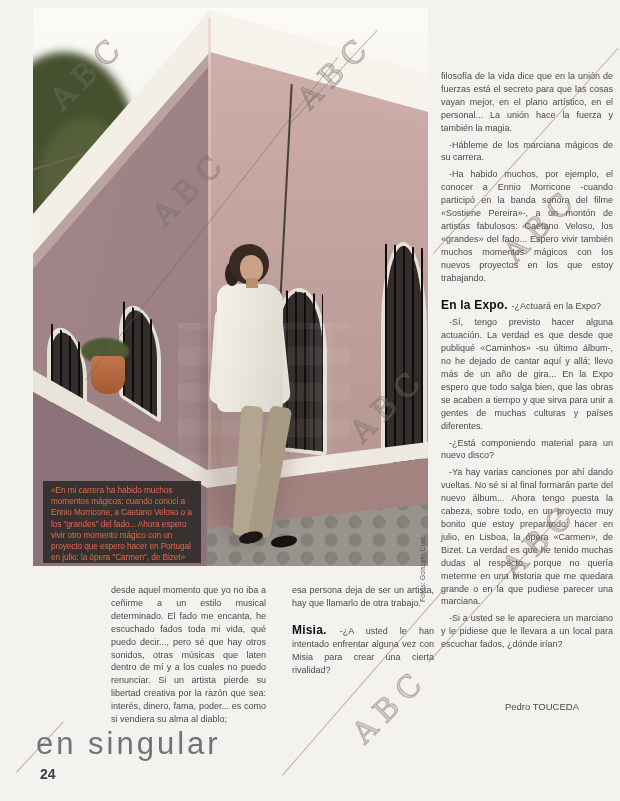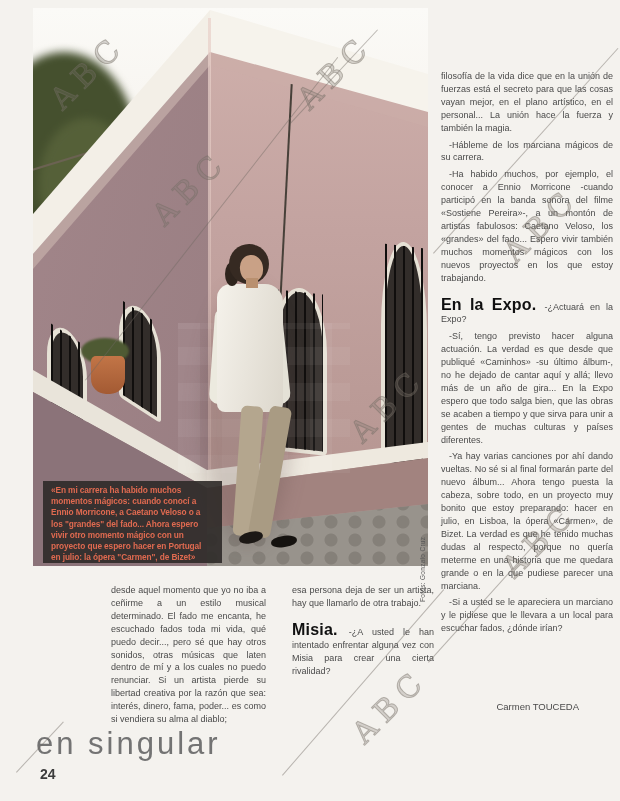--- a/index.html
+++ b/index.html
@@ -56,36 +56,36 @@
   .legR{left:226px;top:398px;width:22px;height:132px;background:#a99b83;border-radius:6px;transform:rotate(10deg);}
   .shoeL{left:206px;top:524px;width:24px;height:11px;background:#1c1815;border-radius:45%;transform:rotate(-12deg);}
   .shoeR{left:238px;top:528px;width:26px;height:11px;background:#15120f;border-radius:45%;transform:rotate(-8deg);}
   .plant{left:48px;top:330px;width:48px;height:26px;background:#4e5a33;border-radius:50%;filter:blur(1px);}
   .pot{left:58px;top:348px;width:34px;height:38px;background:linear-gradient(#c27547,#a35a33);border-radius:5px 5px 15px 15px;}
   .ghost{left:145px;top:315px;width:172px;height:150px;opacity:.5;
      background:repeating-linear-gradient(0deg,rgba(255,255,255,.10) 0 18px,transparent 18px 36px),
                 repeating-linear-gradient(90deg,rgba(255,255,255,.10) 0 22px,transparent 22px 44px);}
 
   
-  .caption{position:absolute;left:43px;top:481px;width:179px;height:82px;
+  .caption{position:absolute;left:43px;top:481px;width:158px;height:82px;
      background:rgba(45,42,40,.9);box-sizing:border-box;padding:4px 0 0 8px;
-     font-weight:bold;font-size:8.3px;line-height:11.2px;letter-spacing:-0.1px;
+     font-weight:normal;font-size:8.3px;line-height:11.2px;letter-spacing:-0.1px;
      white-space:pre-line;}
 
   
   .credit{position:absolute;left:419px;top:492px;height:110px;width:11px;
      font-size:6.5px;color:#5a5a5a;writing-mode:vertical-rl;transform:rotate(180deg);
      text-align:left;letter-spacing:.3px;}
 
   
   .col{position:absolute;font-size:9px;line-height:12.9px;color:#4a4a4a;text-align:justify;}
   .col p{margin:4px;}
   .col p.ind{text-indent:8px;}
   .col p.gap{margin-top:14px;}
-  .runin{font-weight:bold;color:#101010;font-size:16px;letter-spacing:.2px;}
+  .runin{font-weight:bold;color:#101010;font-size:12px;letter-spacing:.2px;}
   .colA{left:107px;top:580px;width:163px;}
   .colB{left:288px;top:580px;width:150px;}
   .colC{left:437px;top:66px;width:180px;}
   .byline{position:absolute;left:437px;top:701px;width:142px;text-align:right;
      font-size:9.5px;color:#4a4a4a;}
 
   
   .section-title{position:absolute;left:36px;top:726px;font-size:31px;letter-spacing:3px;
      color:#737373;font-weight:400;}
   .page-number{position:absolute;left:40px;top:766px;font-size:14px;color:#3c3c3c;font-weight:bold;}
@@ -157,24 +157,25 @@
   <div class="col colB">
       <p class="">esa persona deja de ser un artista, hay que llamarlo de otra trabajo.</p>
       <p class="gap"><b class="runin">Misia. </b>-¿A usted le han intentado enfrentar alguna vez con Misia para crear una cierta rivalidad?</p>
     </div>
   <div class="col colC">
       <p class="">filosofía de la vida dice que en la unión de fuerzas está el secreto para que las cosas vayan mejor, en el plano artístico, en el personal... La unión hace la fuerza y también la magia.</p>
       <p class="ind ">-Hábleme de los marciana mágicos de su carrera.</p>
       <p class="ind ">-Ha habido muchos, por ejemplo, el conocer a Ennio Morricone -cuando participó en la banda sonora del filme «Sostiene Pereira»-, a un montón de artistas fabulosos: Caetano Veloso, los «grandes» del fado... Espero vivir también muchos momentos mágicos con los nuevos proyectos en los que estoy trabajando.</p>
       <p class="gap"><b class="runin">En la Expo. </b>-¿Actuará en la Expo?</p>
       <p class="ind ">-Sí, tengo previsto hacer alguna actuación. La verdad es que desde que publiqué «Caminhos» -su último álbum-, no he dejado de cantar aquí y allá; llevo más de un año de gira... En la Expo espero que todo salga bien, que las obras se acaben a tiempo y que sirva para unir a gentes de muchas culturas y países diferentes.</p>
+      <p class="ind ">-¿Está componiendo material para un nuevo disco?</p>
       <p class="ind ">-Ya hay varias canciones por ahí dando vueltas. No sé si al final formarán parte del nuevo álbum... Ahora tengo puesta la cabeza, sobre todo, en un proyecto muy bonito que estoy preparando: hacer en julio, en Lisboa, la ópera «Carmen», de Bizet. La verdad es que he tenido muchas dudas al respecto, porque no quería meterme en una historia que me quedara grande o en la que pudiese parecer una marciana.</p>
       <p class="ind ">-Si a usted se le apareciera un marciano y le pidiese que le llevara a un local para escuchar fados, ¿dónde irían?</p>
     </div>
-  <div class="byline">Carmen TOUCEDA</div>
+  <div class="byline">Pedro TOUCEDA</div>
 
   <div class="section-title">en singular</div>
   <div class="page-number">24</div>
 
   <div class="wm" style="left:33px;top:52px;">ABC</div>
   <div class="wm" style="left:280px;top:52px;">ABC</div>
   <div class="wm" style="left:135px;top:168px;">ABC</div>
   <div class="wm" style="left:486px;top:205px;">ABC</div>
   <div class="wm" style="left:333px;top:385px;">ABC</div>
   <div class="wm" style="left:485px;top:520px;">ABC</div>

